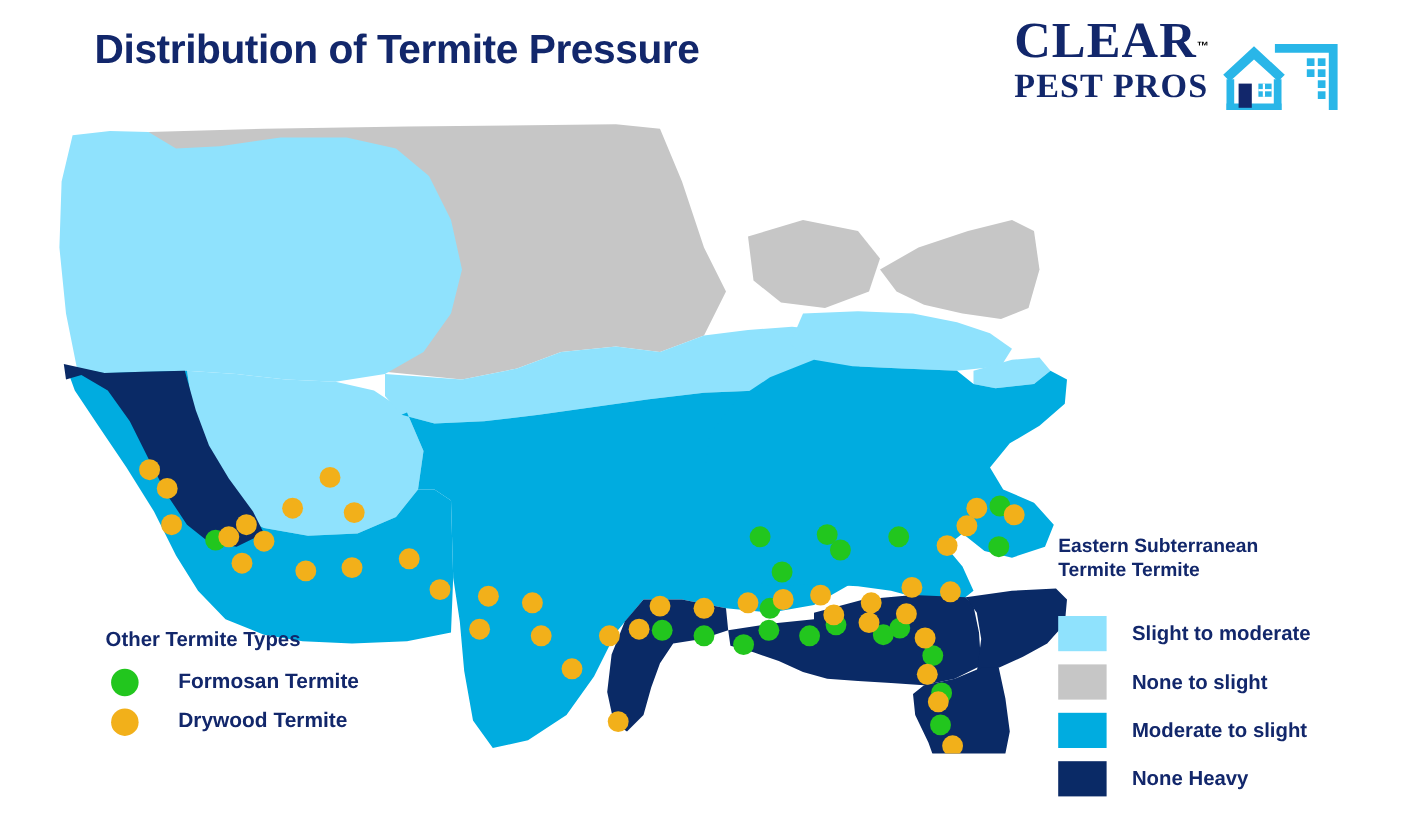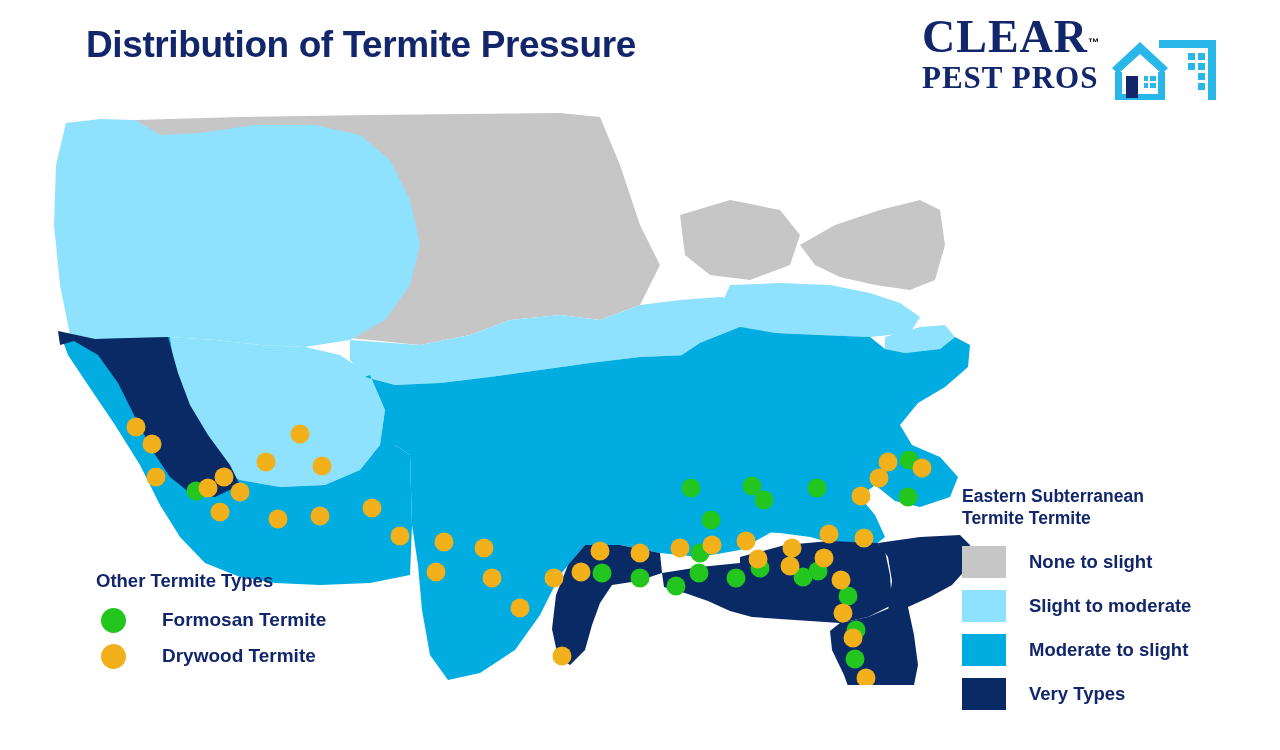--- a/index.html
+++ b/index.html
@@ -40,21 +40,21 @@
   .logo-mark{position:absolute;right:0;top:6px;}
 
   
   #map{position:absolute;left:40px;top:105px;width:930px;height:580px;}
   #map svg{display:block;width:100%;height:100%;}
 
   
   .legend-right{position:absolute;left:962px;top:486px;width:300px;}
   .legend-right .legend-title{
     font-size:17.5px;font-weight:bold;color:#12276B;
-    line-height:1.25;margin-bottom:12px;white-space:nowrap;
+    line-height:1.25;margin-bottom:26px;white-space:nowrap;
   }
   .legend-row{display:flex;align-items:center;height:40px;margin-bottom:4px;}
   .sw{width:44px;height:32px;flex:0 0 auto;}
   .legend-row .lbl{
     margin-left:23px;font-size:18.5px;font-weight:bold;color:#12276B;
     white-space:nowrap;
   }
 
   .legend-left{position:absolute;left:96px;top:570px;width:320px;}
   .legend-left .legend-title{
@@ -259,34 +259,34 @@
     </svg>
   </div>
 
   <div class="legend-right">
     <div class="legend-title">
       <span>Eastern Subterranean</span><br>
       <span>Termite Termite</span>
     </div>
 
     <div class="legend-row">
+      <span class="sw" style="background: rgb(143, 226, 253);"></span>
+      <span class="lbl">Slight to moderate</span>
+    </div>
+    <div class="legend-row">
       <span class="sw" style="background: rgb(198, 198, 198);"></span>
       <span class="lbl">None to slight</span>
     </div>
     <div class="legend-row">
-      <span class="sw" style="background: rgb(143, 226, 253);"></span>
-      <span class="lbl">Slight to moderate</span>
-    </div>
-    <div class="legend-row">
       <span class="sw" style="background: rgb(0, 172, 224);"></span>
       <span class="lbl">Moderate to slight</span>
     </div>
     <div class="legend-row">
       <span class="sw" style="background: rgb(10, 42, 102);"></span>
-      <span class="lbl">Very Types</span>
+      <span class="lbl">None Heavy</span>
     </div>
   </div>
 
   <div class="legend-left">
     <div class="legend-title">Other Termite Types</div>
     <div class="legend-row">
       <span class="dot-sw" style="background: rgb(34, 198, 30);"></span>
       <span class="lbl">Formosan Termite</span>
     </div>
     <div class="legend-row">

